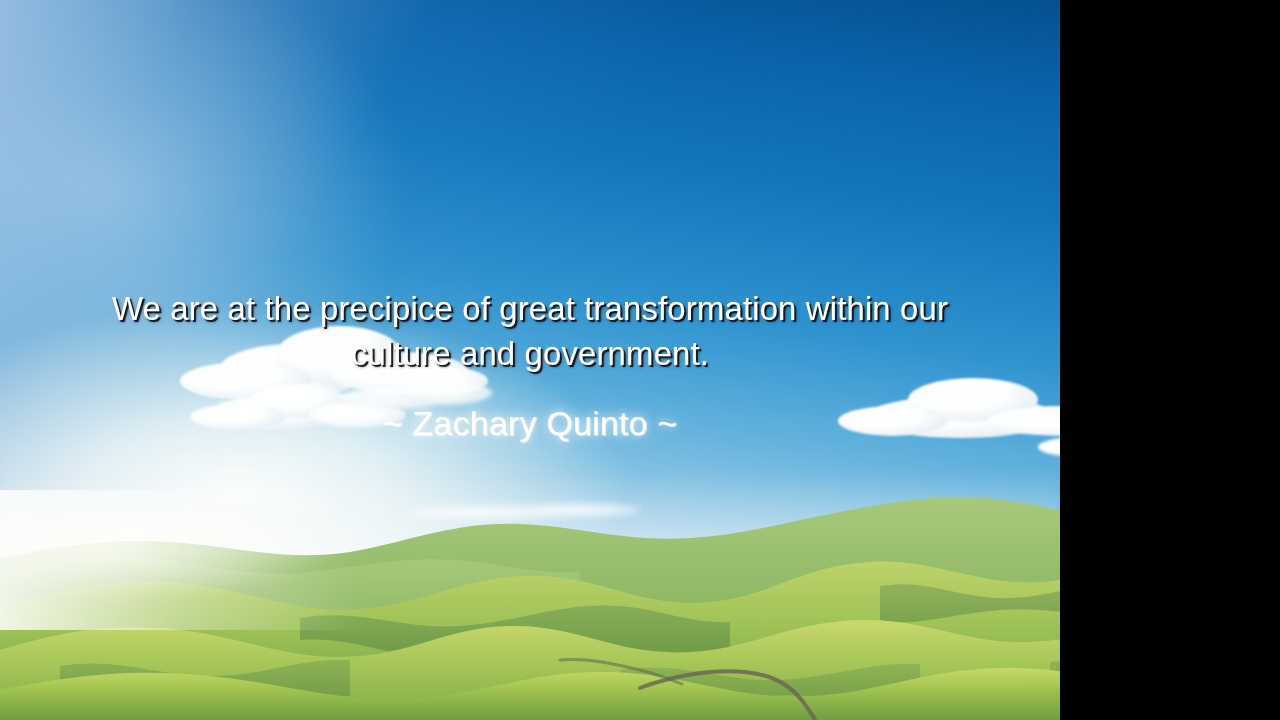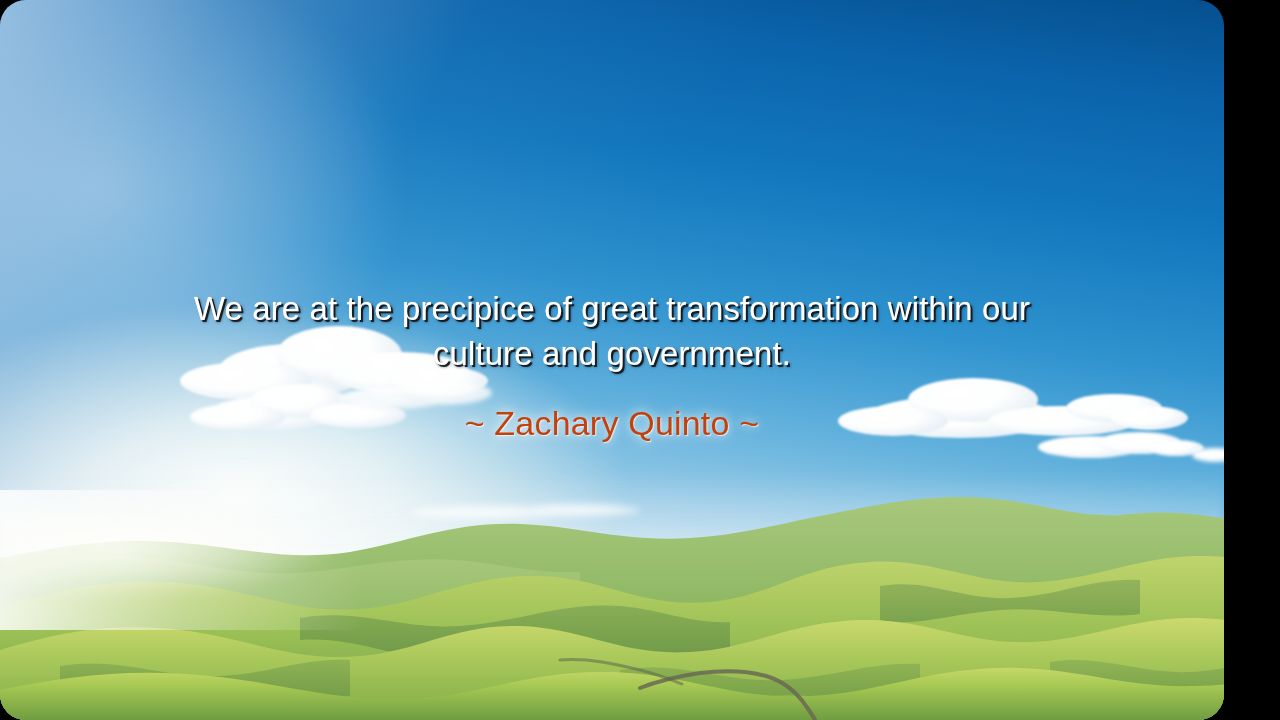--- a/index.html
+++ b/index.html
@@ -6,25 +6,24 @@
     margin: 0;
     padding: 0;
     width: 1280px;
     height: 720px;
     overflow: hidden;
     background: #000;
   }
 
   #stage {
     position: relative;
-    width: 1224px;
+    width: 1060px;
     height: 720px;
     overflow: hidden;
     font-family: "Liberation Sans", sans-serif;
-    border-radius: 26px;
   }
 
   
   .sky {
     position: absolute;
     inset: 0;
     background:
       linear-gradient(118deg,
         rgba(150,190,225,0.95) 0%,
         rgba(120,170,215,0.55) 14%,
@@ -200,21 +199,21 @@
     white-space: pre-line;
   }
 
   .attribution {
     margin: 0;
     padding-top: 26px;
     font-family: "Liberation Sans", sans-serif;
     font-size: 34px;
     line-height: 42px;
     font-weight: 400;
-    color: #c2410c;
+    color: #ffffff;
     letter-spacing: 0.2px;
     text-shadow:
       0 0 10px rgba(255,255,255,0.85),
       0 0 20px rgba(255,255,255,0.55),
       1px 1px 1px rgba(255,255,255,0.7);
   }
 </style>
 </head>
 <body>
 

